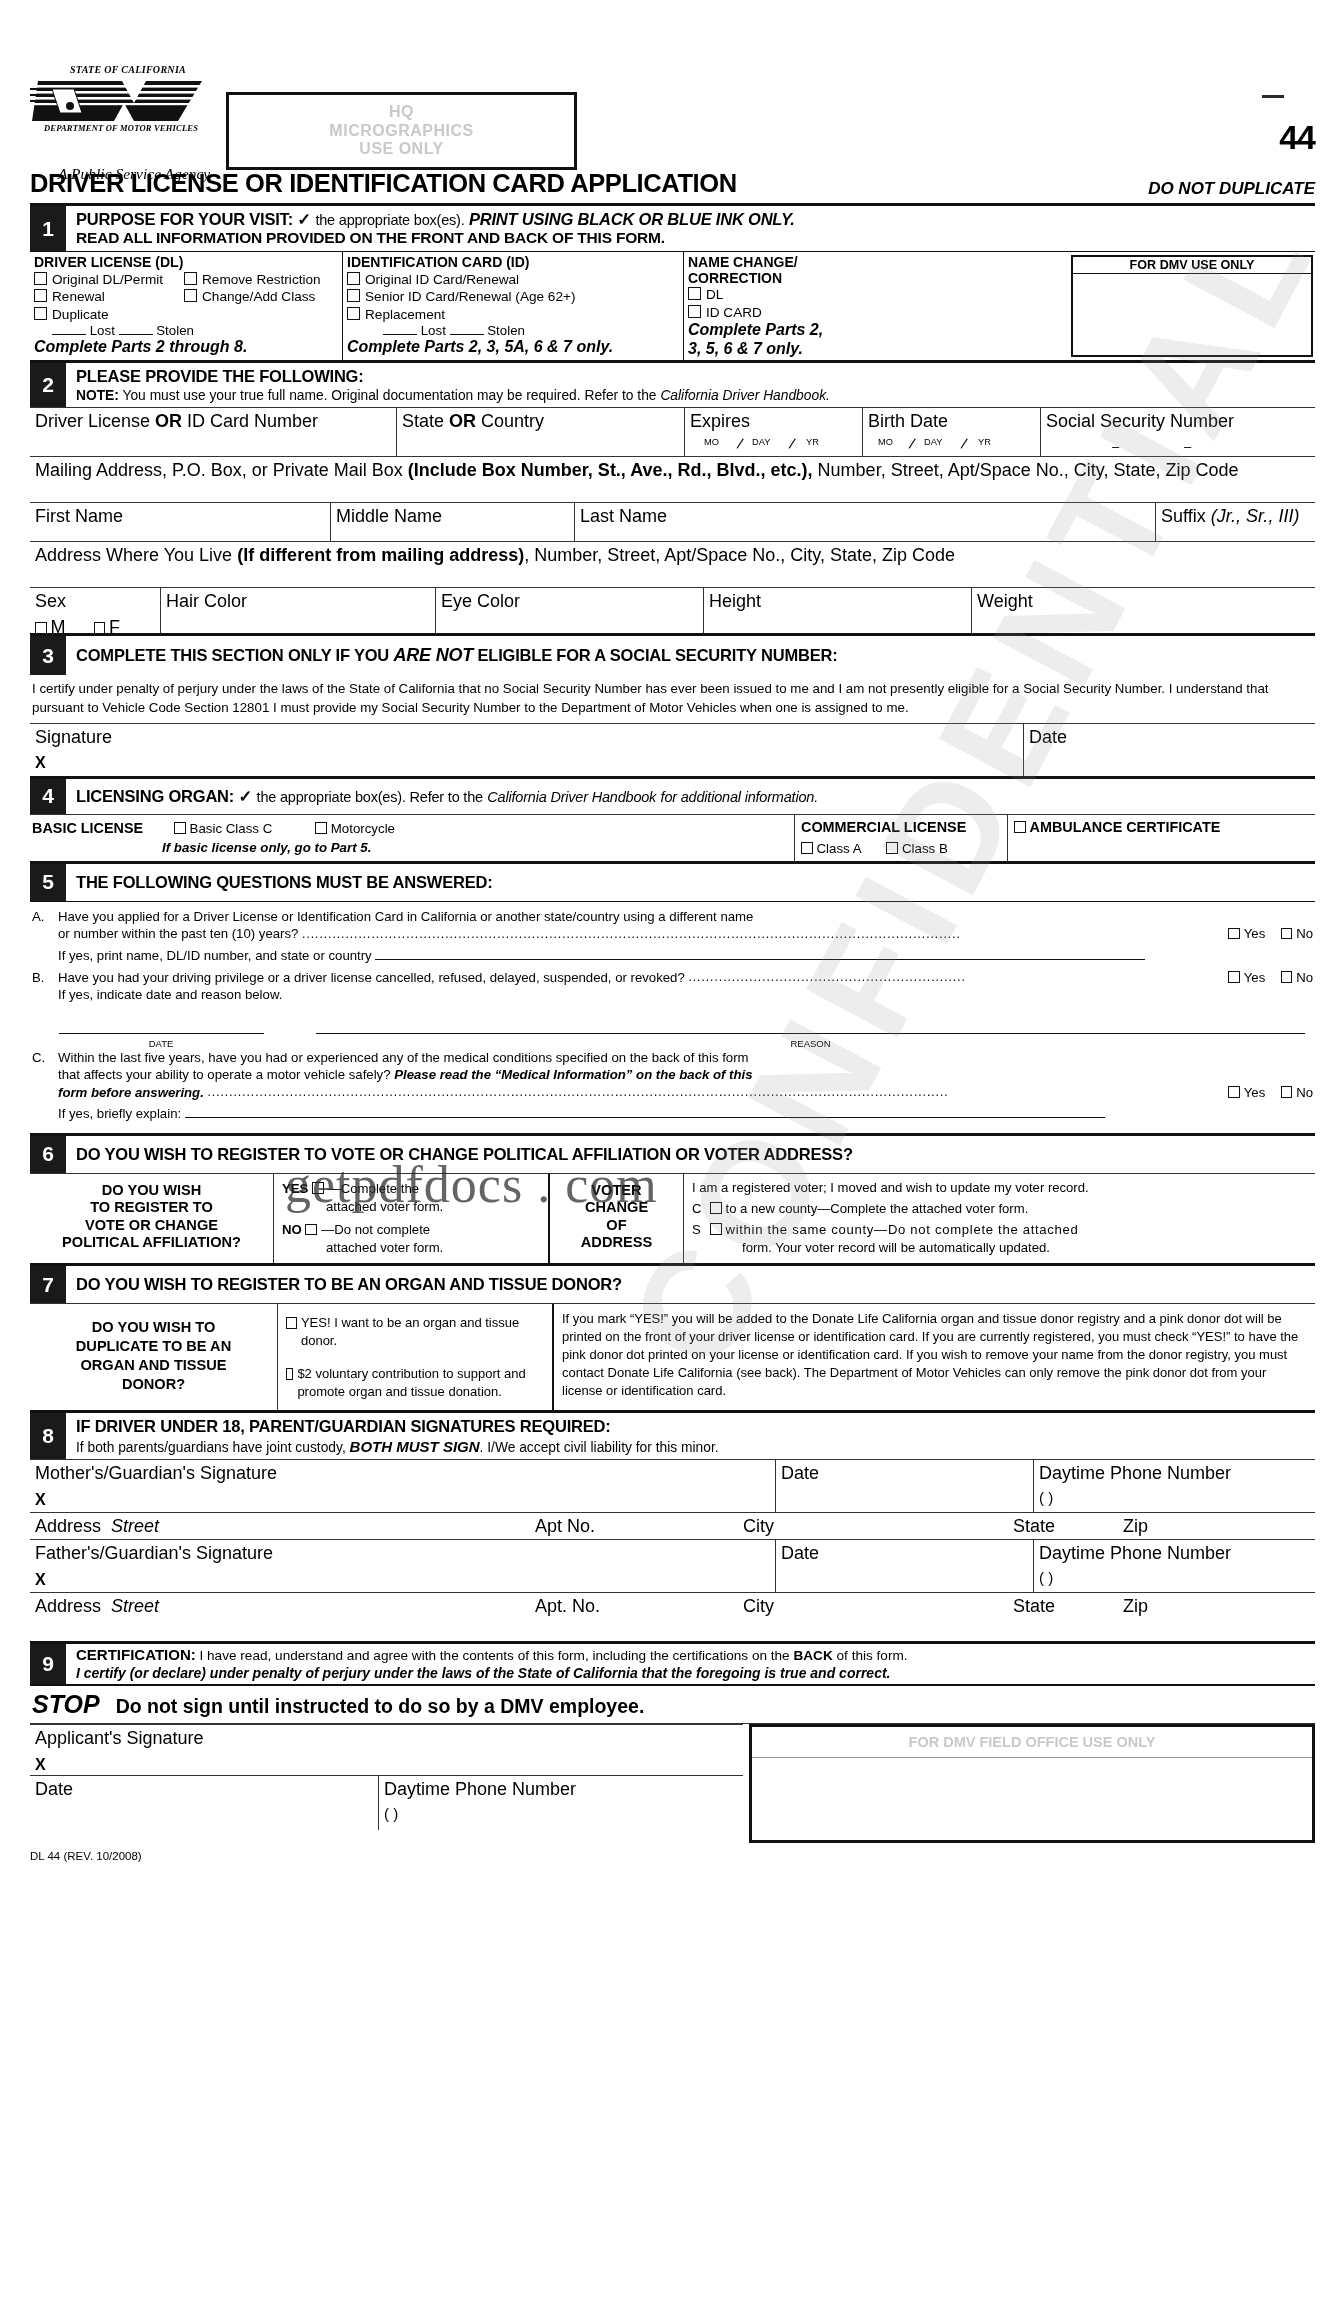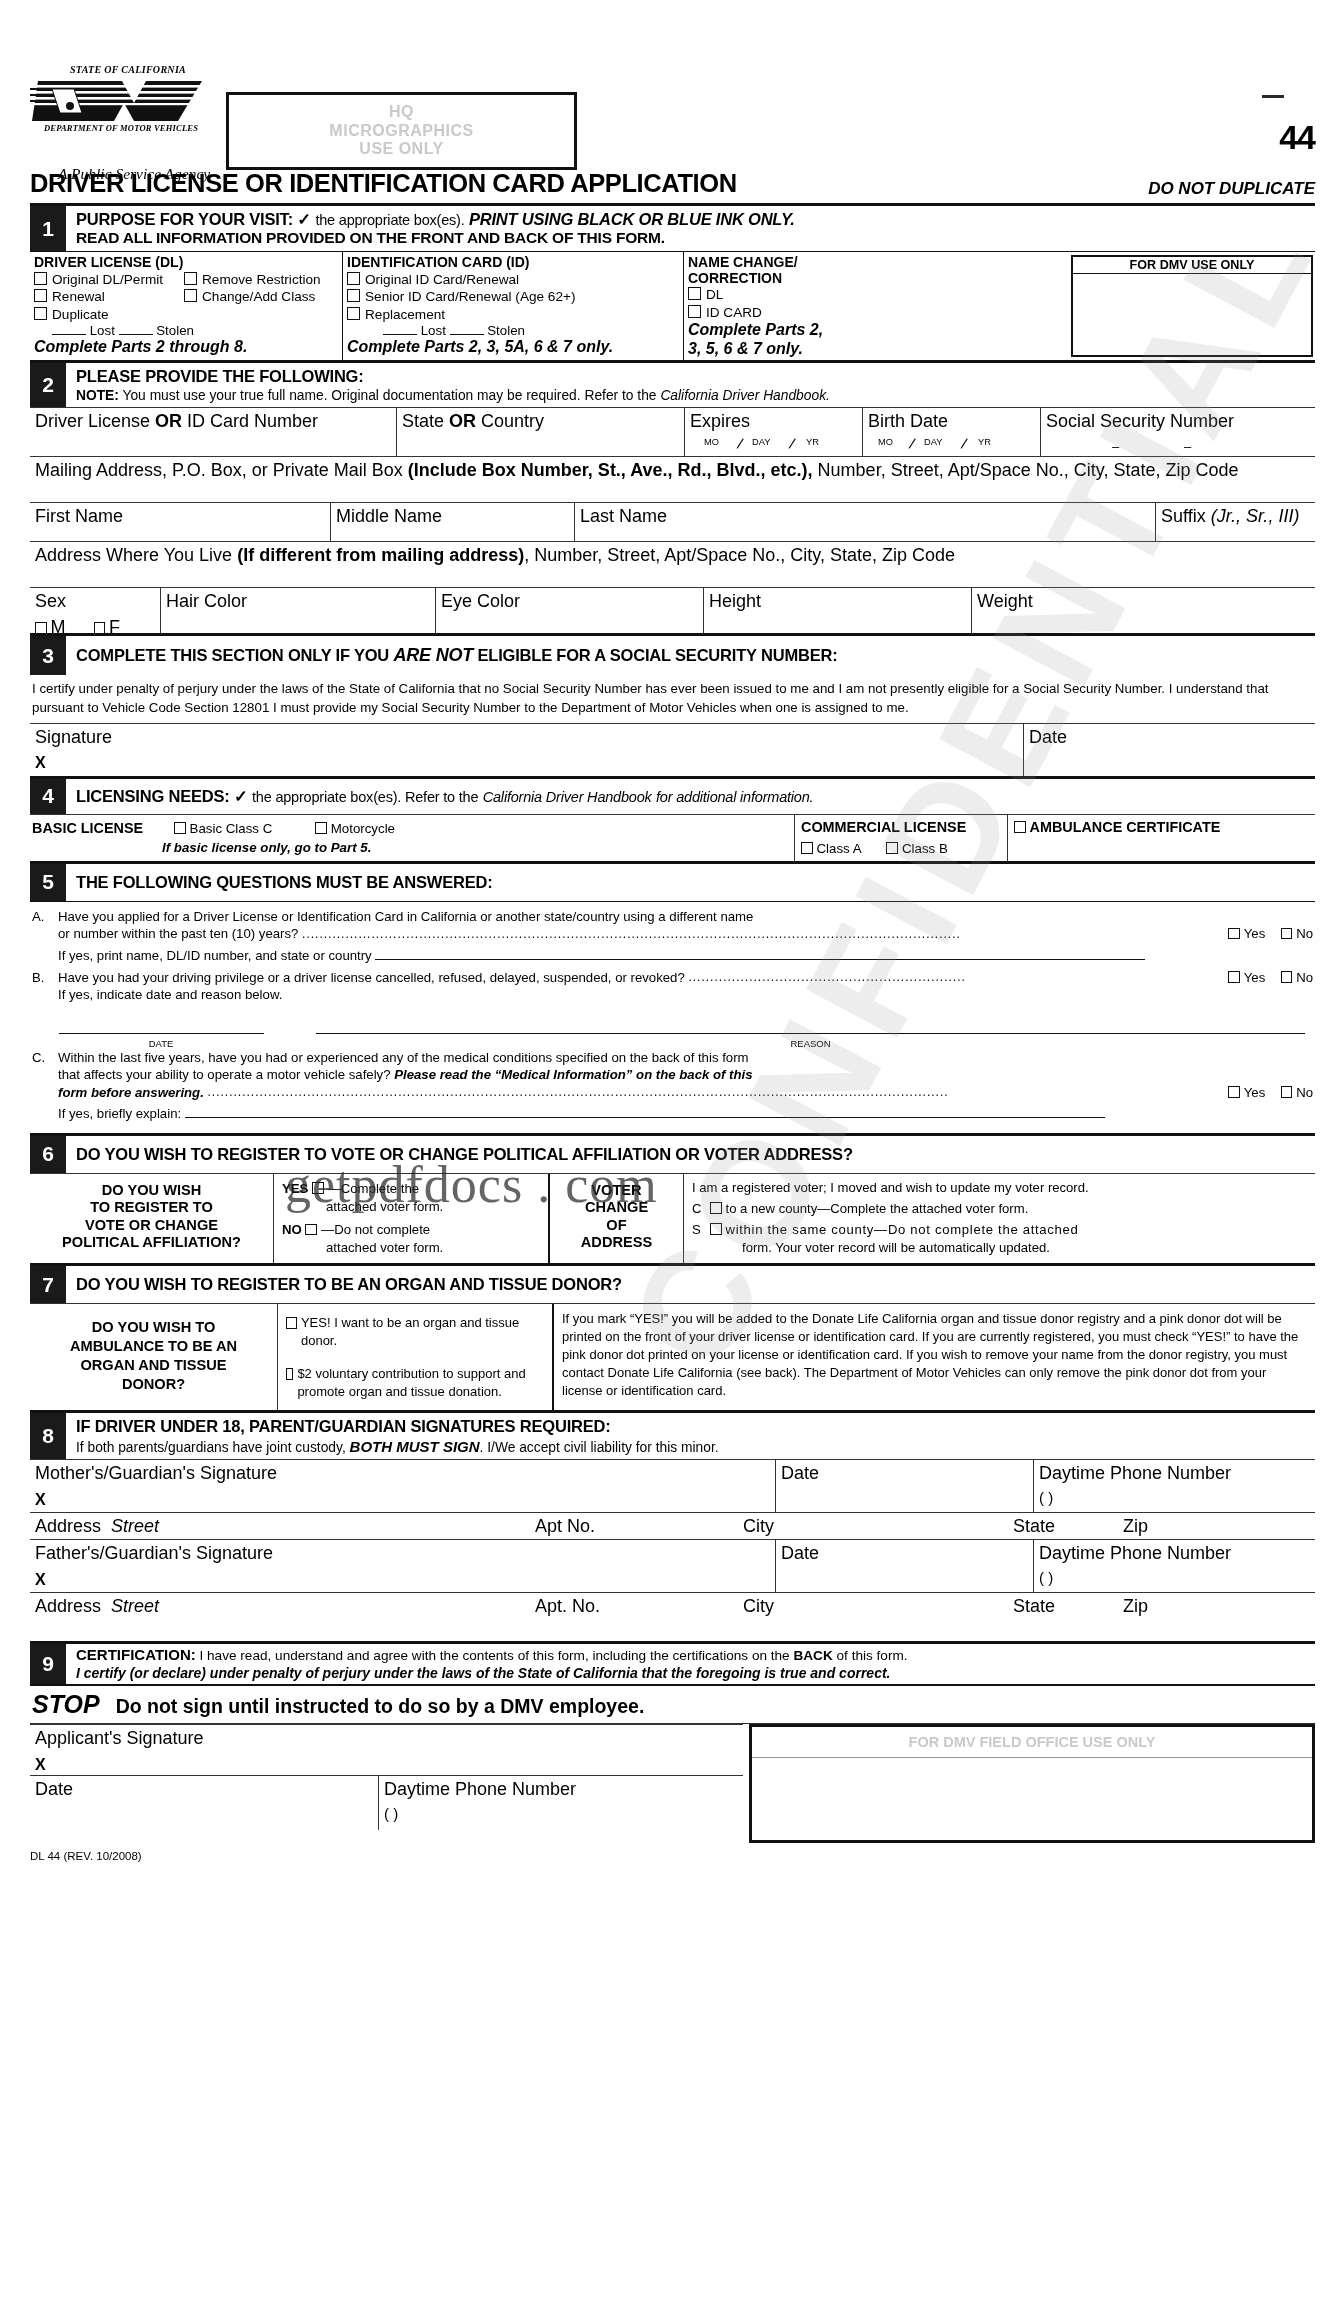--- a/index.html
+++ b/index.html
@@ -399,21 +399,21 @@
       </div>
       <div class="fcell" style="width:292px; height:52px;">
         <div class="flab">Date</div>
       </div>
     </div>
 
     <div class="band">
       <div class="bandnum">4</div>
       <div class="bandbody" style="padding-top:8px; padding-bottom:8px;">
         <div class="bandtitle">
-          <span>LICENSING NEEDS:</span>
+          <span>LICENSING ORGAN:</span>
           <span>✓</span>
           <span class="norm">the appropriate box(es). Refer to the</span>
           <span class="norm ital">California Driver Handbook</span>
           <span class="norm ital">for additional information.</span>
         </div>
       </div>
     </div>
 
     <div class="s4row">
       <div class="s4a">
@@ -571,21 +571,21 @@
     <div class="band">
       <div class="bandnum">7</div>
       <div class="bandbody" style="padding-top:9px; padding-bottom:9px;">
         <div class="bandtitle">DO YOU WISH TO REGISTER TO BE AN ORGAN AND TISSUE DONOR?</div>
       </div>
     </div>
 
     <div class="s7">
       <div class="s7a">
         <div>DO YOU WISH TO</div>
-        <div>AMBULANCE TO BE AN</div>
+        <div>DUPLICATE TO BE AN</div>
         <div>ORGAN AND TISSUE</div>
         <div>DONOR?</div>
       </div>
       <div class="s7b">
         <div style="display:flex;">
           <span class="cbs" style="margin-top:3px;"></span>
           <span>YES! I want to be an organ and tissue donor.</span>
         </div>
         <div style="display:flex; margin-top:16px;">
           <span class="cbs" style="margin-top:3px;"></span>

